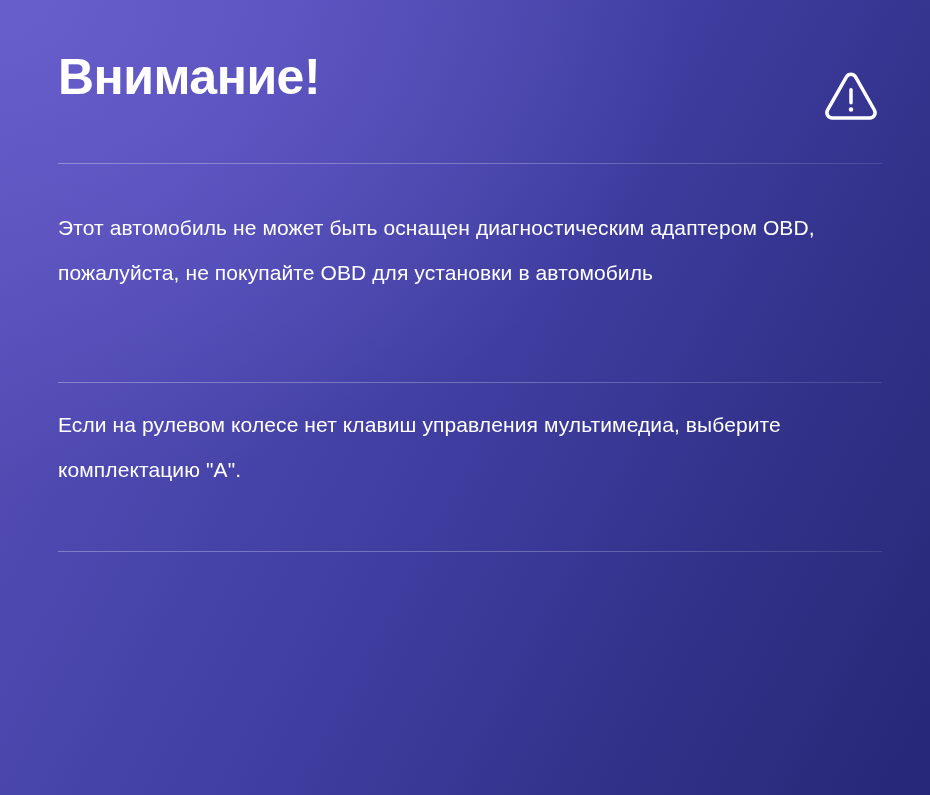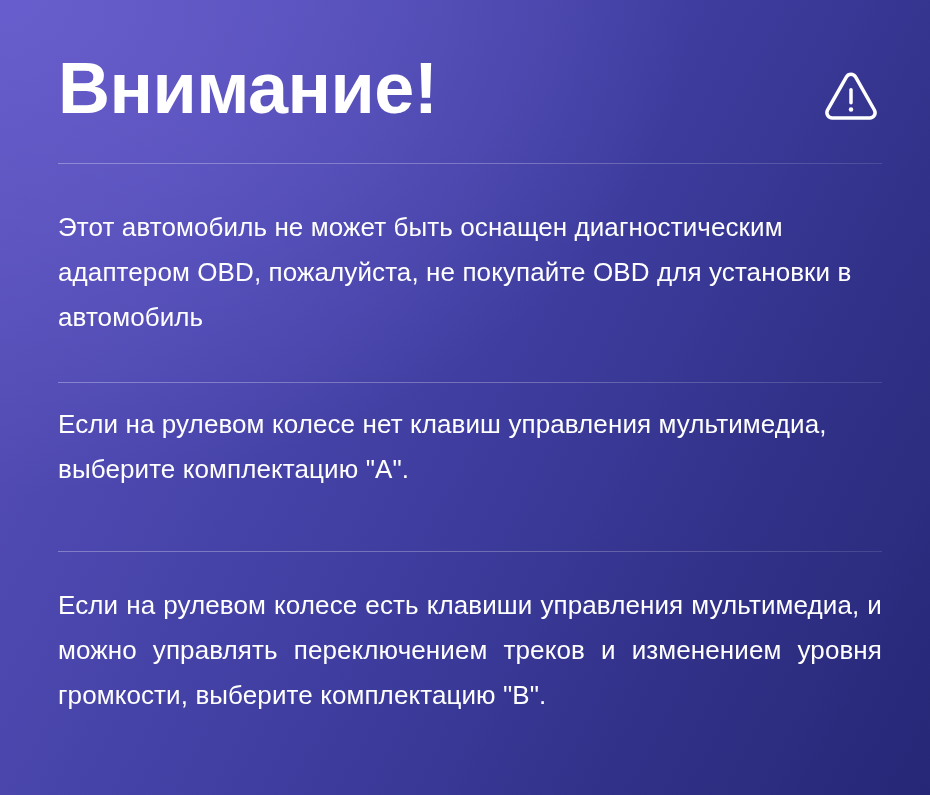--- a/index.html
+++ b/index.html
@@ -25,21 +25,21 @@
     top: 52px;
     right: 48px;
     height: 92px;
   }
   .title {
     position: absolute;
     left: 0;
     top: 0;
     margin: 0;
     color: #ffffff;
-    font-size: 72px;
+    font-size: 50px;
     font-weight: bold;
     letter-spacing: -0.5px;
     line-height: 1.0;
     white-space: nowrap;
   }
   .warn-icon {
     position: absolute;
     right: 0;
     top: 14px;
     width: 62px;
@@ -59,21 +59,21 @@
   }
   .divider.d1 { top: 163px; }
   .divider.d2 { top: 382px; }
   .divider.d3 { top: 551px; }
 
   .block {
     position: absolute;
     left: 58px;
     right: 48px;
     color: #ffffff;
-    font-size: 26px;
+    font-size: 21px;
     line-height: 45px;
   }
   .block.b1 { top: 205px; }
   .block.b2 { top: 402px; }
   .block.b3 { top: 583px; text-align: justify; }
   .block.b3 p { text-align: justify; text-align-last: left; }
   .block p {
     margin: 0;
     letter-spacing: 0.1px;
   }
@@ -102,17 +102,14 @@
   </div>
 
   <div class="divider d2"></div>
 
   <div class="block b2">
     <p>Если на рулевом колесе нет клавиш управления мультимедиа, выберите комплектацию "А".</p>
   </div>
 
   <div class="divider d3"></div>
 
-  <div class="block b3">
-    <p>Если на рулевом колесе есть клавиши управления мультимедиа, и можно управлять переключением треков и изменением уровня громкости, выберите комплектацию "В".</p>
-  </div>
 
 </div>
 
 </body></html>

